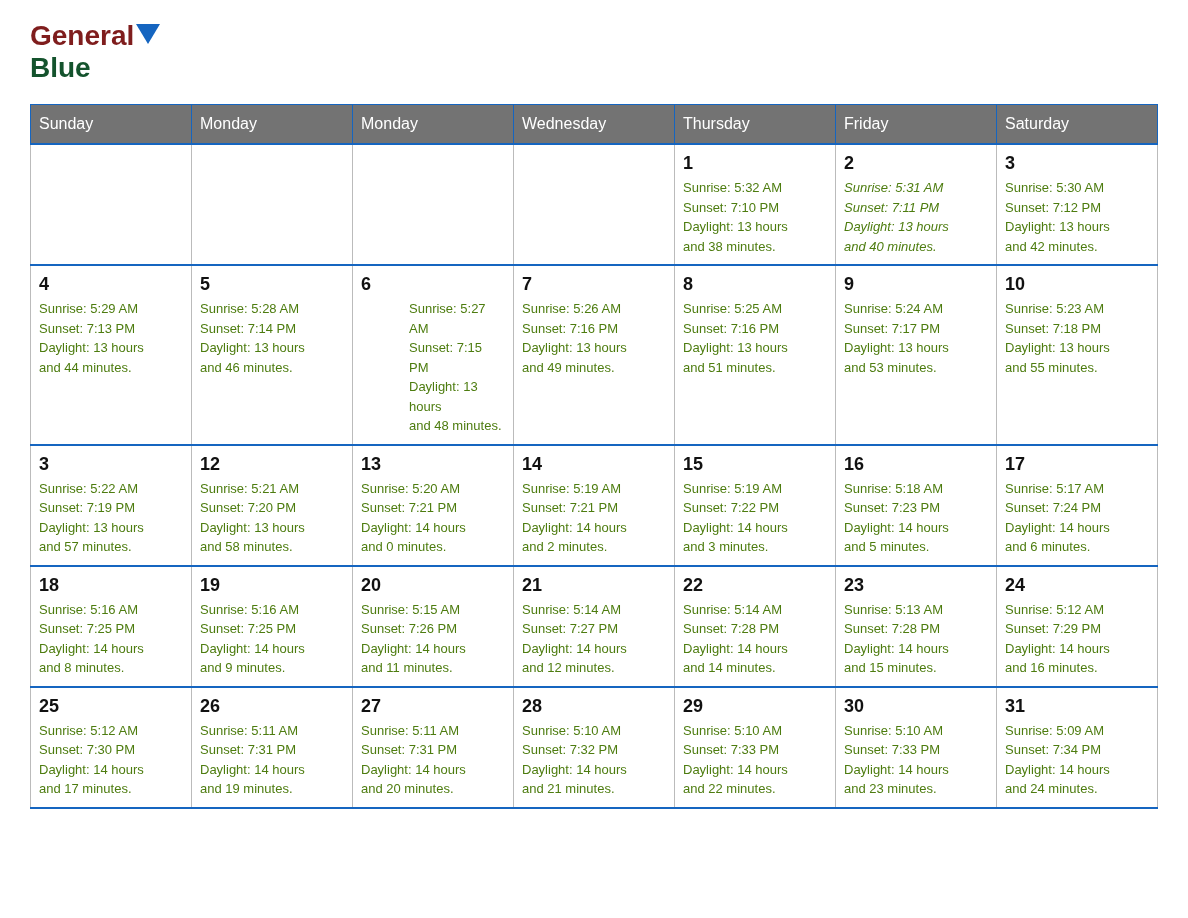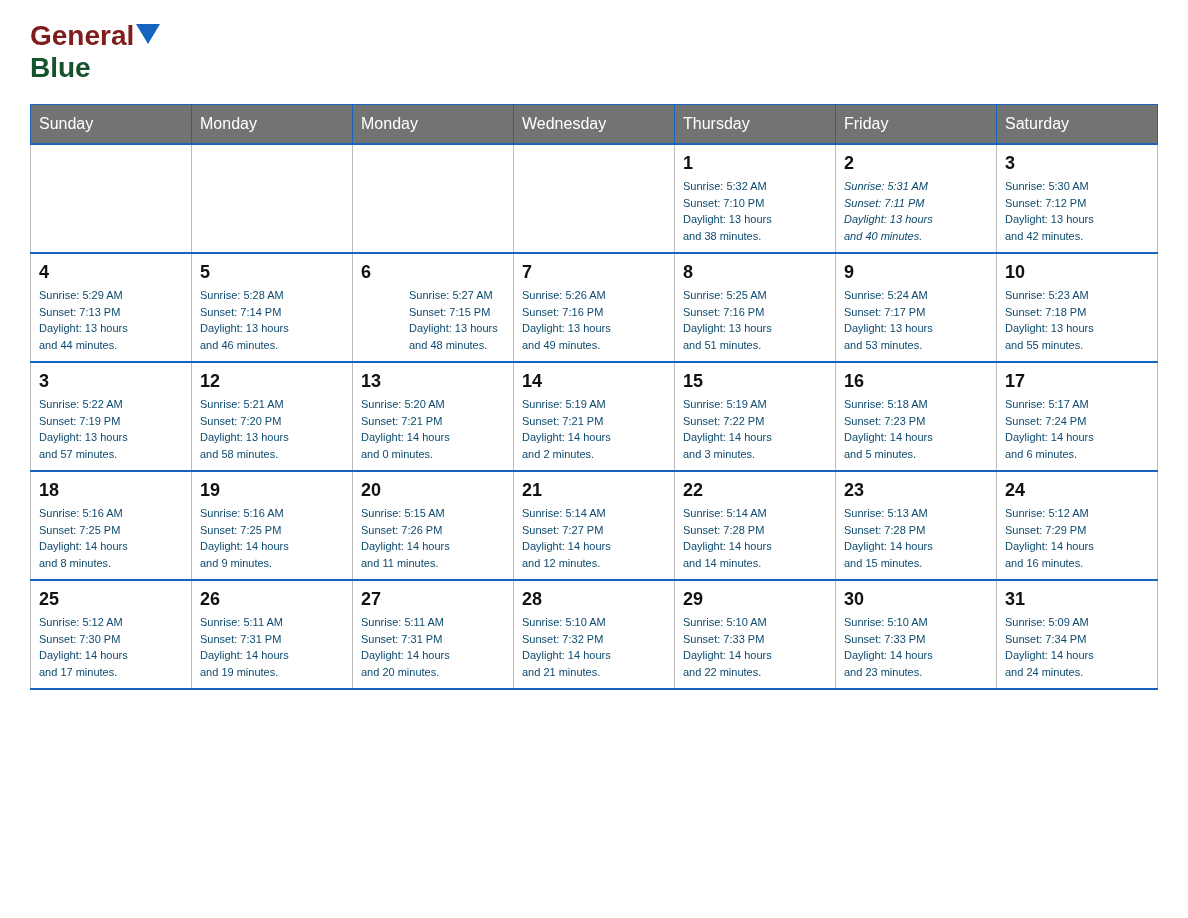--- a/index.html
+++ b/index.html
@@ -77,22 +77,22 @@
       min-height: 100px;
     }
     .day-number {
       font-size: 18px;
       font-weight: bold;
       color: #111;
       display: block;
       margin-bottom: 4px;
     }
     .day-info {
-      font-size: 11px;
-      color: #0c4a6e;
+      font-size: 13px;
+      color: #4d7c0f;
       line-height: 1.5;
     }
     .empty-cell {
       background: #fff;
     }
     tr { border-bottom: 2px solid #1565c0; }
   </style>
 </head>
 <body>
 

